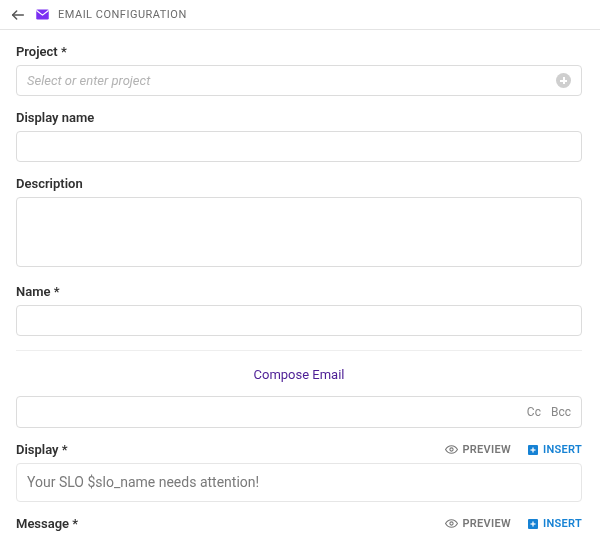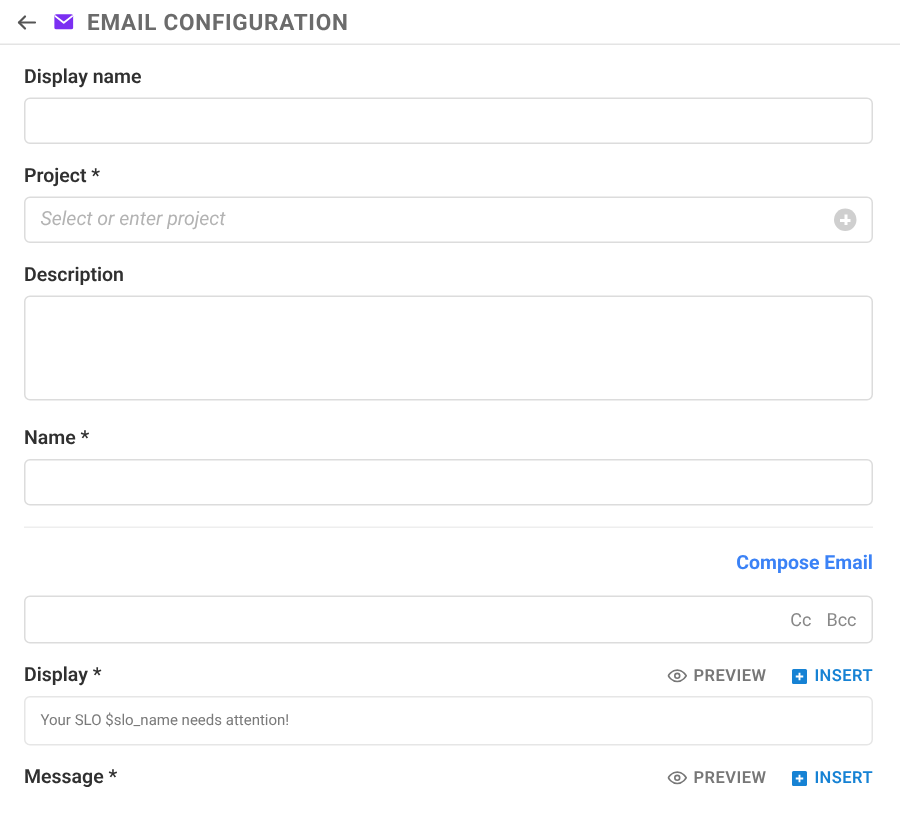--- a/index.html
+++ b/index.html
@@ -20,22 +20,22 @@
     padding: 8px 10px;
     border-bottom: 1px solid #e4e4e4;
     height: 30px;
   }
   .header .back-arrow svg { display: block; }
   .header .env-icon {
     width: 16px; height: 16px;
     display: flex; align-items: center; justify-content: center;
   }
   .header .title {
-    font-size: 15px;
-    font-weight: 700;
+    font-size: 11px;
+    font-weight: 400;
     letter-spacing: 0.5px;
     color: #6b6b6b;
   }
   .scroll-wrap {
     height: calc(548px - 30px);
     overflow-y: scroll;
     padding-right: 2px;
   }
   .scroll-wrap::-webkit-scrollbar { width: 8px; }
   .scroll-wrap::-webkit-scrollbar-track { background: transparent; }
@@ -90,25 +90,25 @@
   .select-like .plus-circle::after {
     top: 4px; bottom: 4px; left: 7px; width: 1.6px;
   }
   .textarea { resize: none; height: 70px; }
   .divider {
     border: none;
     border-top: 1px solid #eee;
     margin: 6px 0 0 0;
   }
   .compose-bar {
-    text-align: right;
+    text-align: center;
     padding: 16px 0 14px;
     font-size: 13px;
-    font-weight: 700;
-    color: #3b82f6;
+    font-weight: 400;
+    color: #4c1d95;
   }
   .email-to {
     display: flex;
     align-items: center;
     justify-content: flex-end;
     gap: 10px;
     color: #888;
     font-size: 12px;
     min-height: 32px;
     text-align: center;
@@ -136,21 +136,21 @@
     letter-spacing: 0.3px;
     cursor: pointer;
   }
   .action.insert { color: #1682d4; }
   .eye svg, .plus-sq svg { display: block; }
   .subject-input, .msg-body {
     width: 100%;
     border: 1px solid #e6e6e6;
     border-radius: 4px;
     padding: 8px 10px;
-    font-size: 10px;
+    font-size: 14px;
     color: #7a7a7a;
     background: #fff;
     font-family: inherit;
     line-height: 1.5;
   }
 </style>
 </head>
 <body>
 
 <div class="header">
@@ -166,30 +166,30 @@
         <path d="M3 6l9 7 9-7" fill="none" stroke="#fff" stroke-width="2" stroke-linecap="round" stroke-linejoin="round"></path>
       </svg>
   </span>
   <span class="title">EMAIL CONFIGURATION</span>
 </div>
 
 <div class="scroll-wrap">
   <div class="form">
 
     <div class="field">
-      <label>Display name</label>
-      <input class="input" type="text" value="" style="">
-    </div>
-
-    <div class="field">
       <label>Project *</label>
       <div class="select-like">
         <span>Select or enter project</span>
         <span class="plus-circle"></span>
       </div>
+    </div>
+
+    <div class="field">
+      <label>Display name</label>
+      <input class="input" type="text" value="" style="">
     </div>
 
     <div class="field">
       <label>Description</label>
       <textarea class="textarea" value="" style=""></textarea>
     </div>
 
     <div class="field">
       <label>Name *</label>
       <input class="input" type="text" value="" style="">

